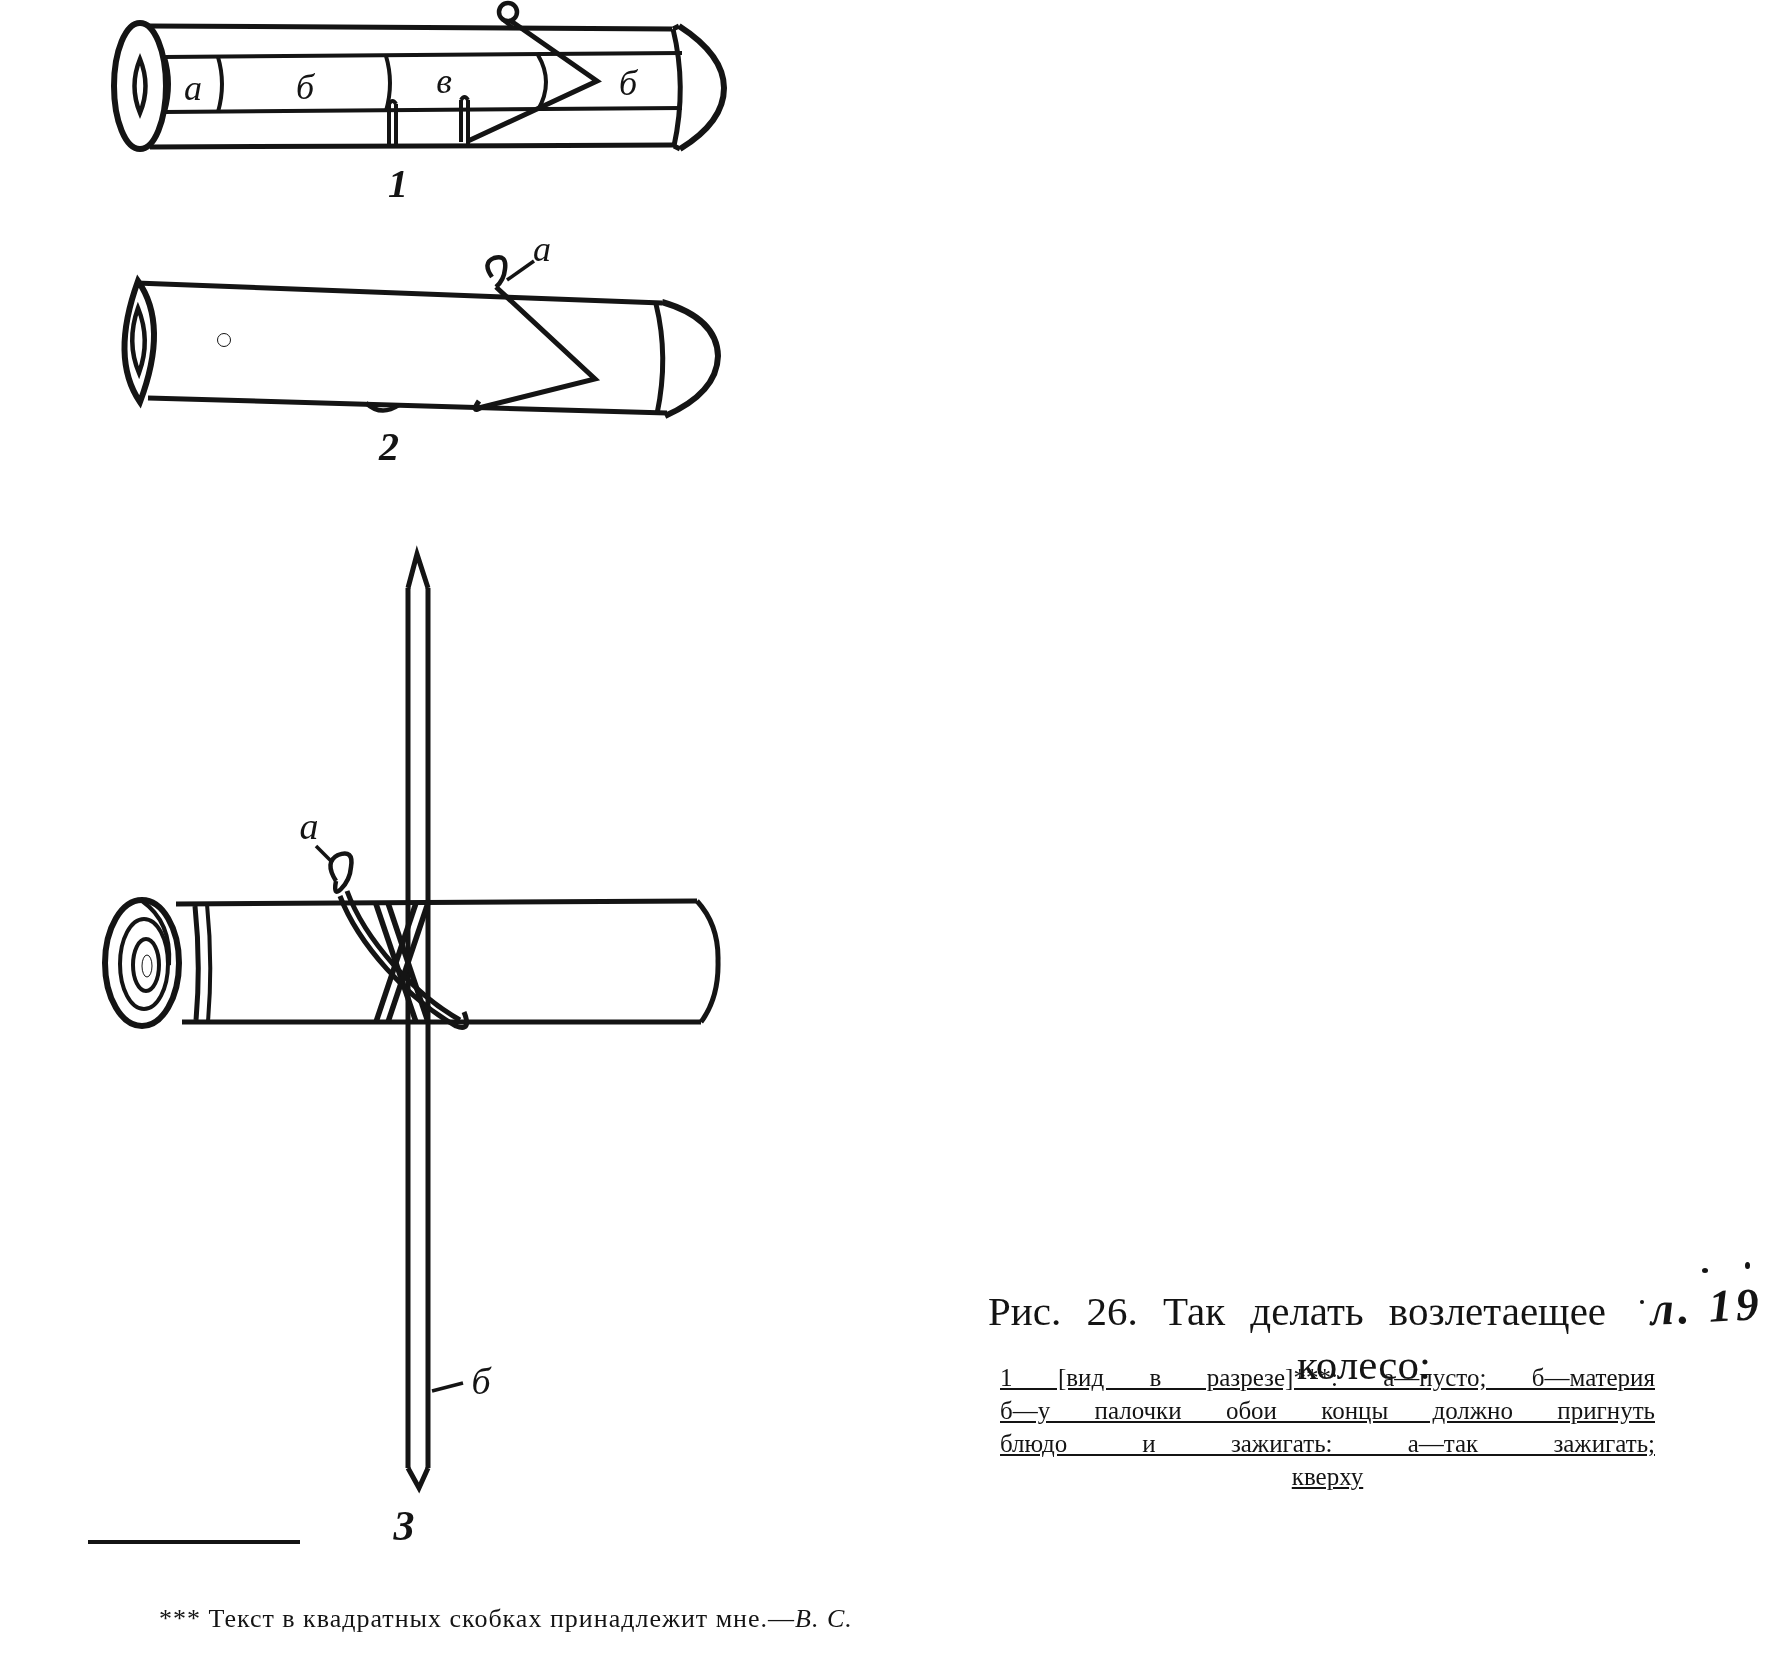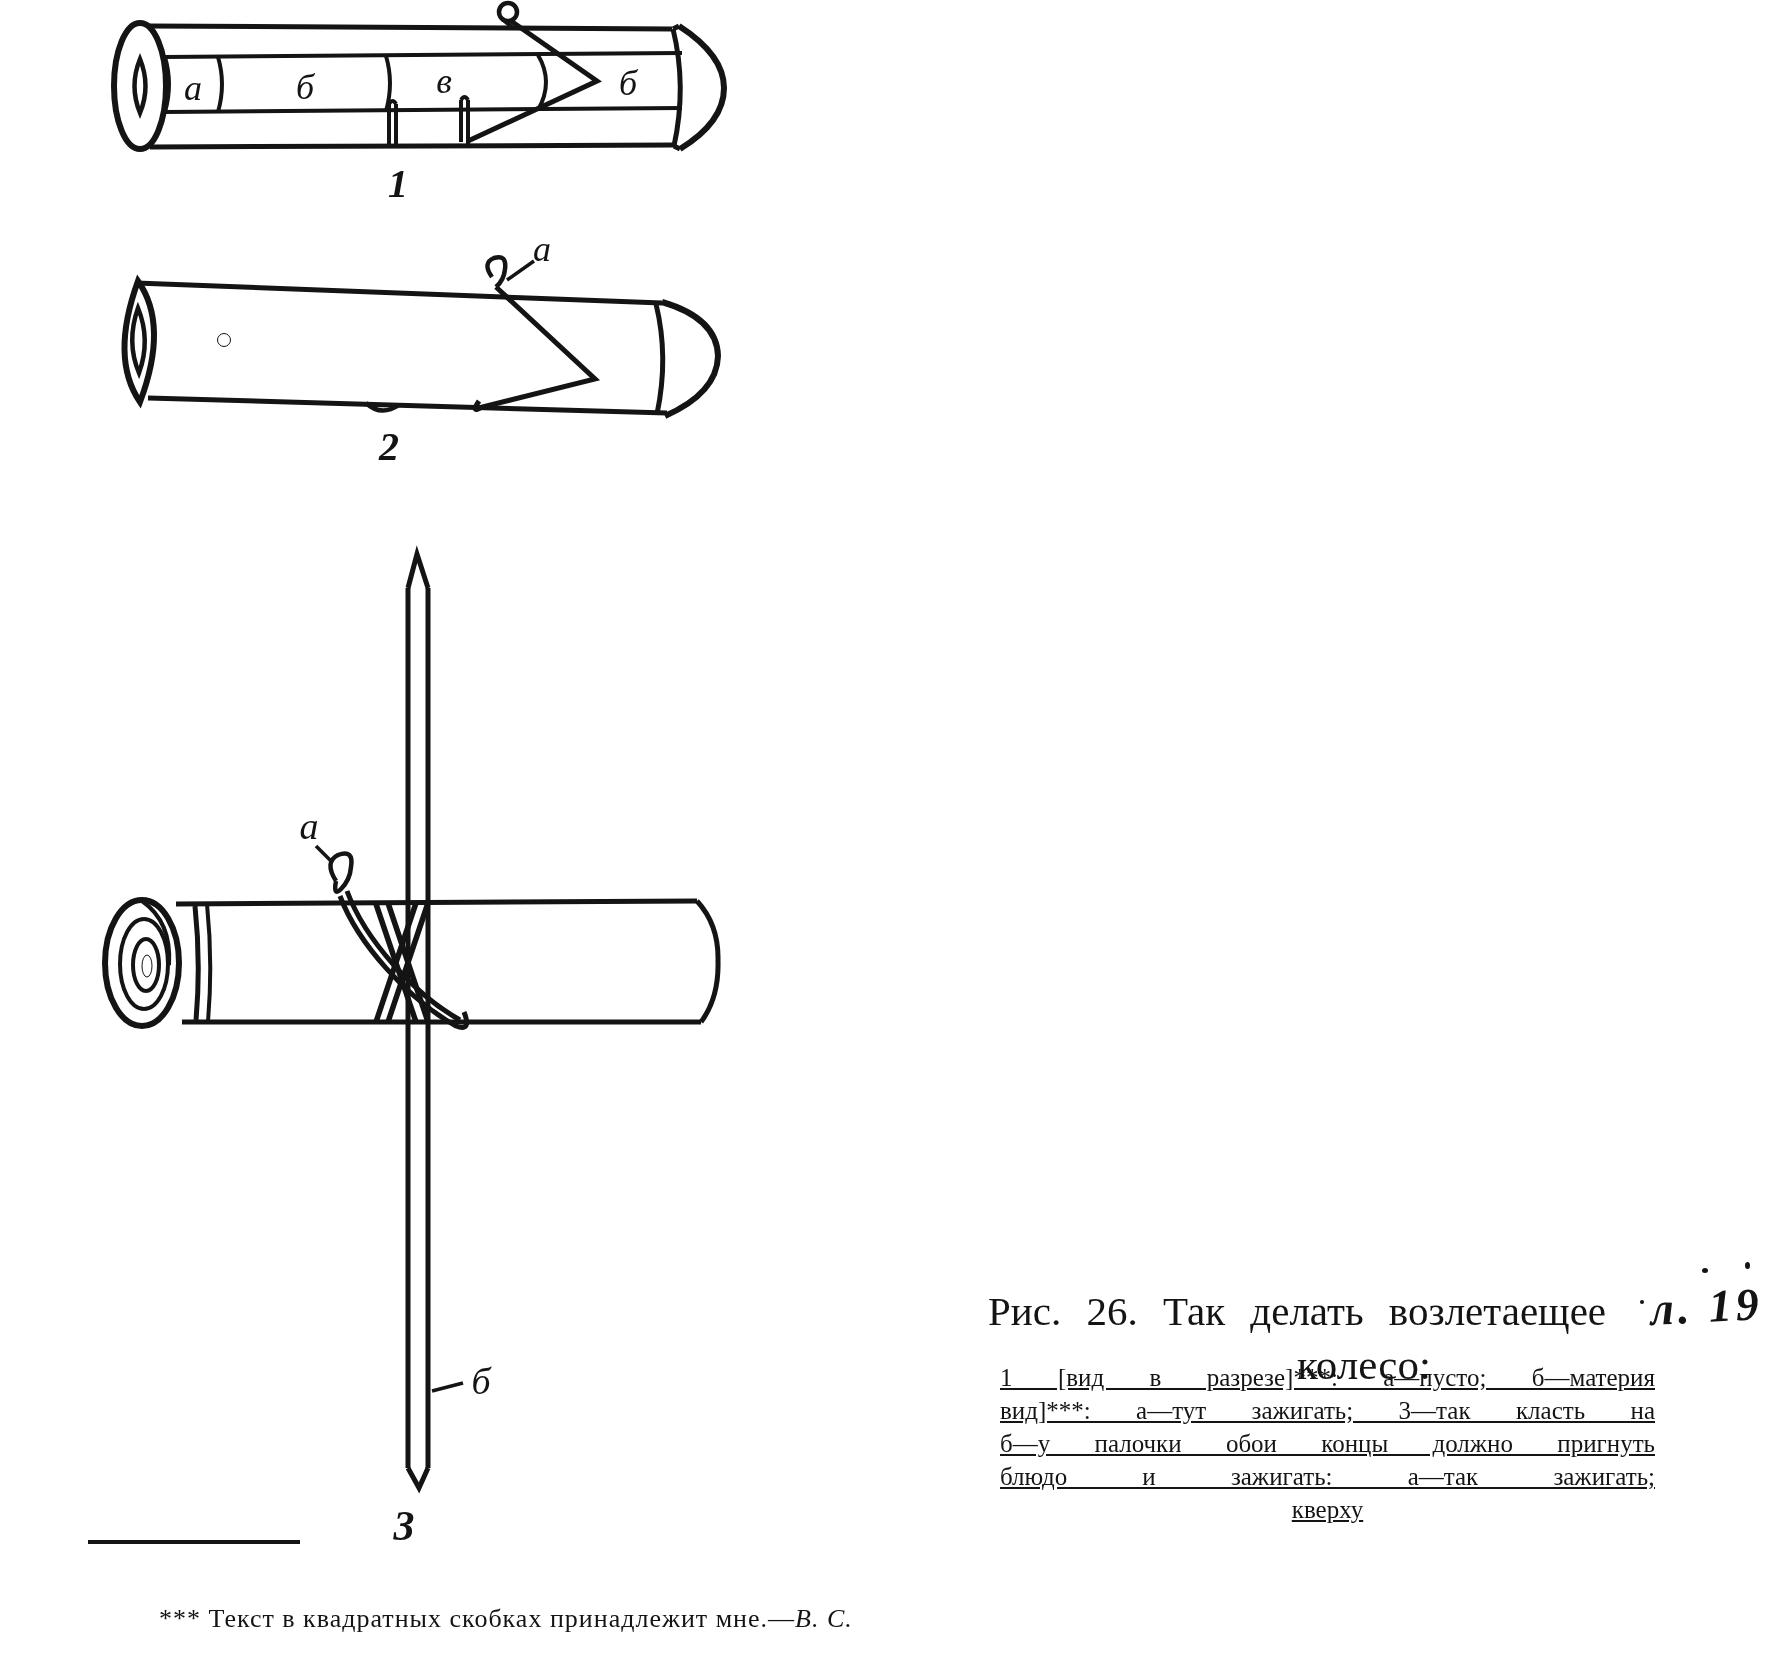--- a/index.html
+++ b/index.html
@@ -132,21 +132,20 @@
 
 <div class="abs cap-title1">Рис. 26.  Так  делать  возлетаещее</div>
 <div class="abs folio">л. 19</div>
 <div class="speck" style="left:1702px;top:1268px;width:6px;height:5px"></div>
 <div class="speck" style="left:1745px;top:1262px;width:5px;height:7px"></div>
 <div class="speck" style="left:1640px;top:1300px;width:4px;height:4px"></div>
 <div class="abs cap-title2">колесо:</div>
 
 <div class="abs cap-text">
   <div class="cap-line">1 [вид в разрезе]***: а—пусто; б—материя</div>
-  <div class="cap-line">вид]***: а—тут зажигать; 3—так класть на</div>
   <div class="cap-line">б—у палочки обои концы должно пригнуть</div>
   <div class="cap-line">блюдо и зажигать: а—так зажигать;</div>
   <div class="cap-line center">кверху</div>
 </div>
 
 <div class="abs foot-rule"></div>
 <div class="abs footnote">
   <span>*** Текст в квадратных скобках принадлежит мне.—</span><span class="attr">В. С.</span>
 </div>
 

